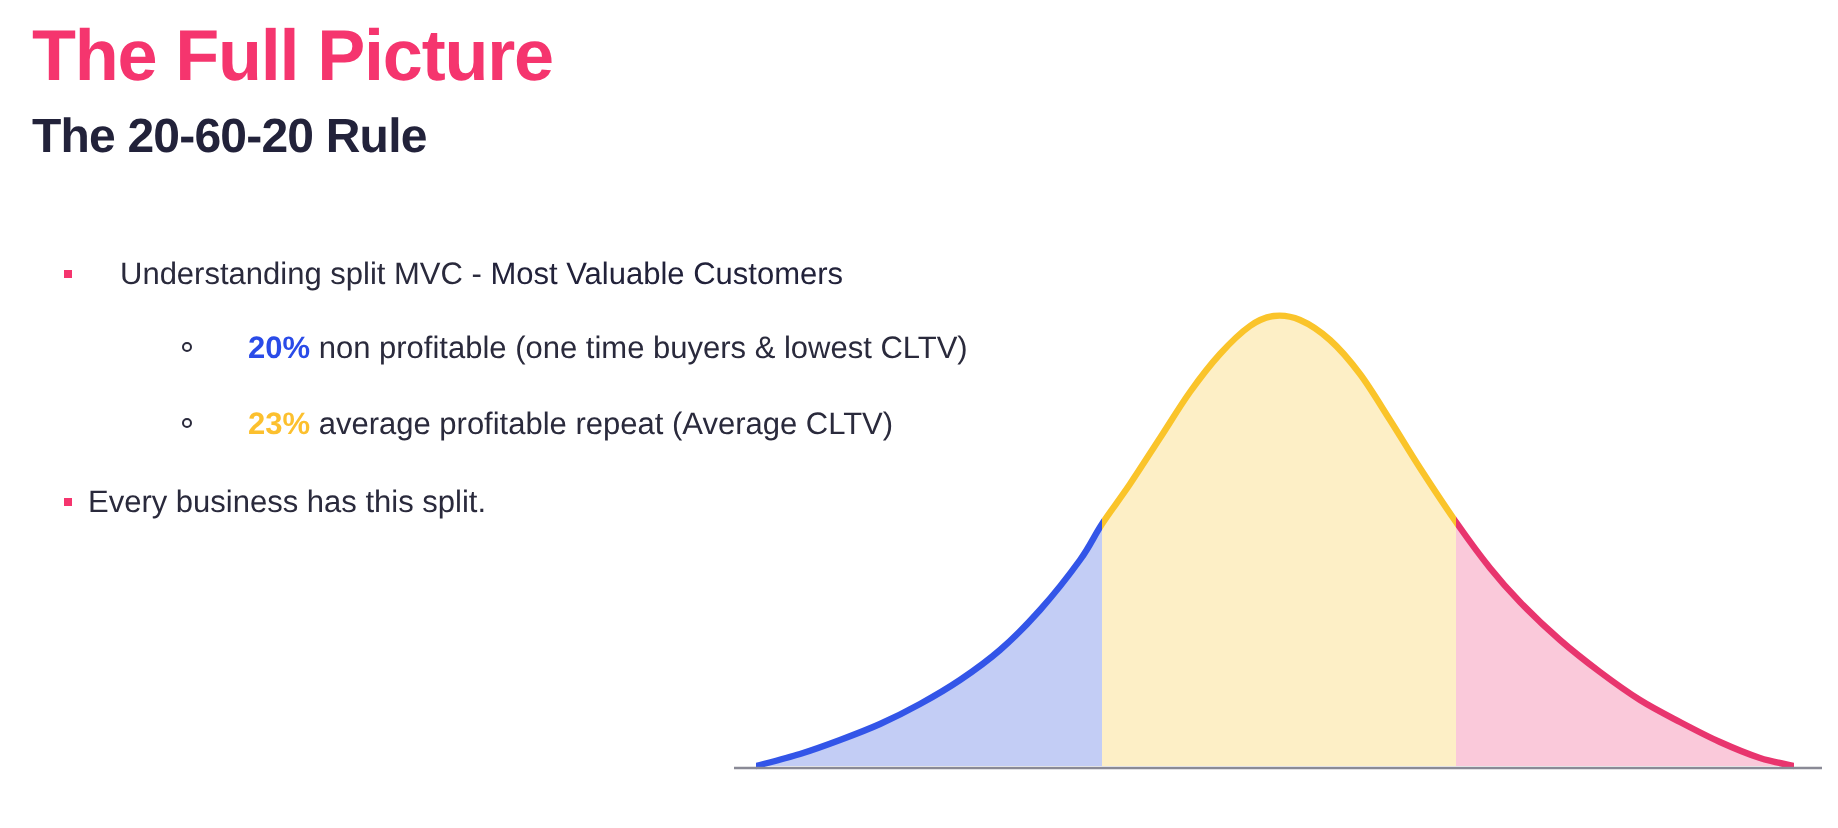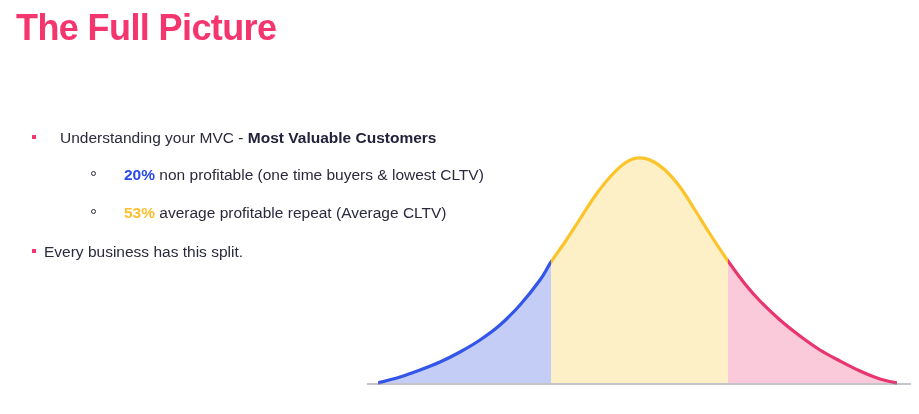--- a/index.html
+++ b/index.html
@@ -86,21 +86,21 @@
     border-radius: 50%;
     background: transparent;
   }
 
   .bullet-text { display: block; white-space: nowrap; }
 
   .bullet-row.level1 .bullet-text { margin-left: 28px; }
   .bullet-row.last   .bullet-text { margin-left: 28px; }
   .bullet-row.level2 .bullet-text { margin-left: 34px; }
 
-  .strong { font-weight: bold; color: #22223A; }
+  .strong { font-weight: normal; color: #22223A; }
 
   .pct { font-weight: bold; }
   .pct-blue   { color: #2A4BE8; }
   .pct-yellow { color: #FCC02E; }
   .pct-pink   { color: #F5356E; }
 
   
   #chart {
     position: absolute;
     left: 355px;
@@ -109,36 +109,37 @@
     height: 274px;
   }
   #chart svg { display: block; }
 </style>
 </head>
 <body>
 
 <div id="slide">
 
   <div id="title">The Full Picture</div>
+  <div id="subtitle">The 20-60-20 Rule</div>
 
   <div id="bullets">
 
     <div class="bullet-row level1">
       <span class="marker-square"></span>
-      <span class="bullet-text"><span>Understanding your MVC - </span><span class="strong">Most Valuable Customers</span></span>
+      <span class="bullet-text"><span>Understanding split MVC - </span><span class="strong">Most Valuable Customers</span></span>
     </div>
 
     <div class="bullet-row level2">
       <span class="marker-circle"></span>
       <span class="bullet-text"><span class="pct pct-blue">20%</span><span> non profitable (one time buyers &amp; lowest CLTV)</span></span>
     </div>
 
     <div class="bullet-row level2">
       <span class="marker-circle"></span>
-      <span class="bullet-text"><span class="pct pct-yellow">53%</span><span> average profitable repeat (Average CLTV)</span></span>
+      <span class="bullet-text"><span class="pct pct-yellow">23%</span><span> average profitable repeat (Average CLTV)</span></span>
     </div>
 
 
     <div class="bullet-row last">
       <span class="marker-square"></span>
       <span class="bullet-text"><span>Every business has this split.</span></span>
     </div>
 
   </div>
 

